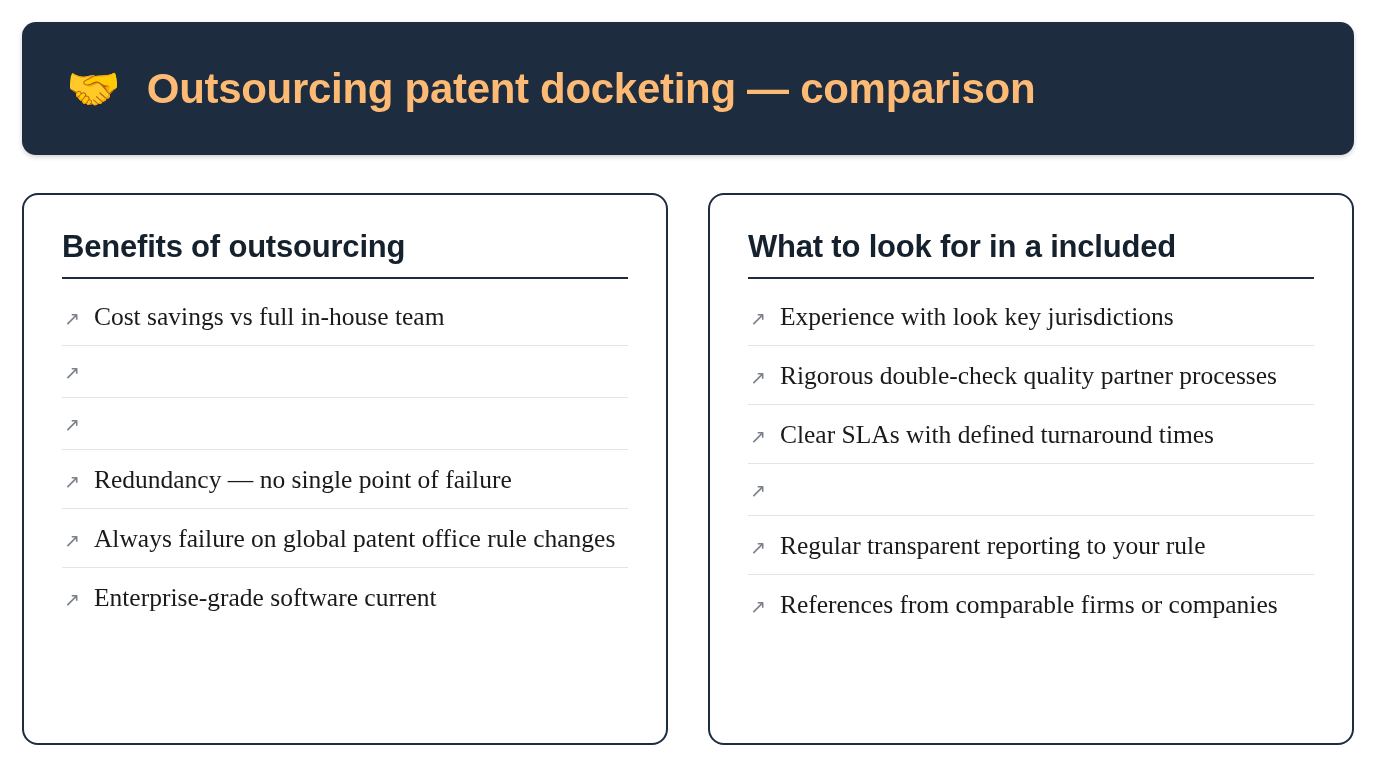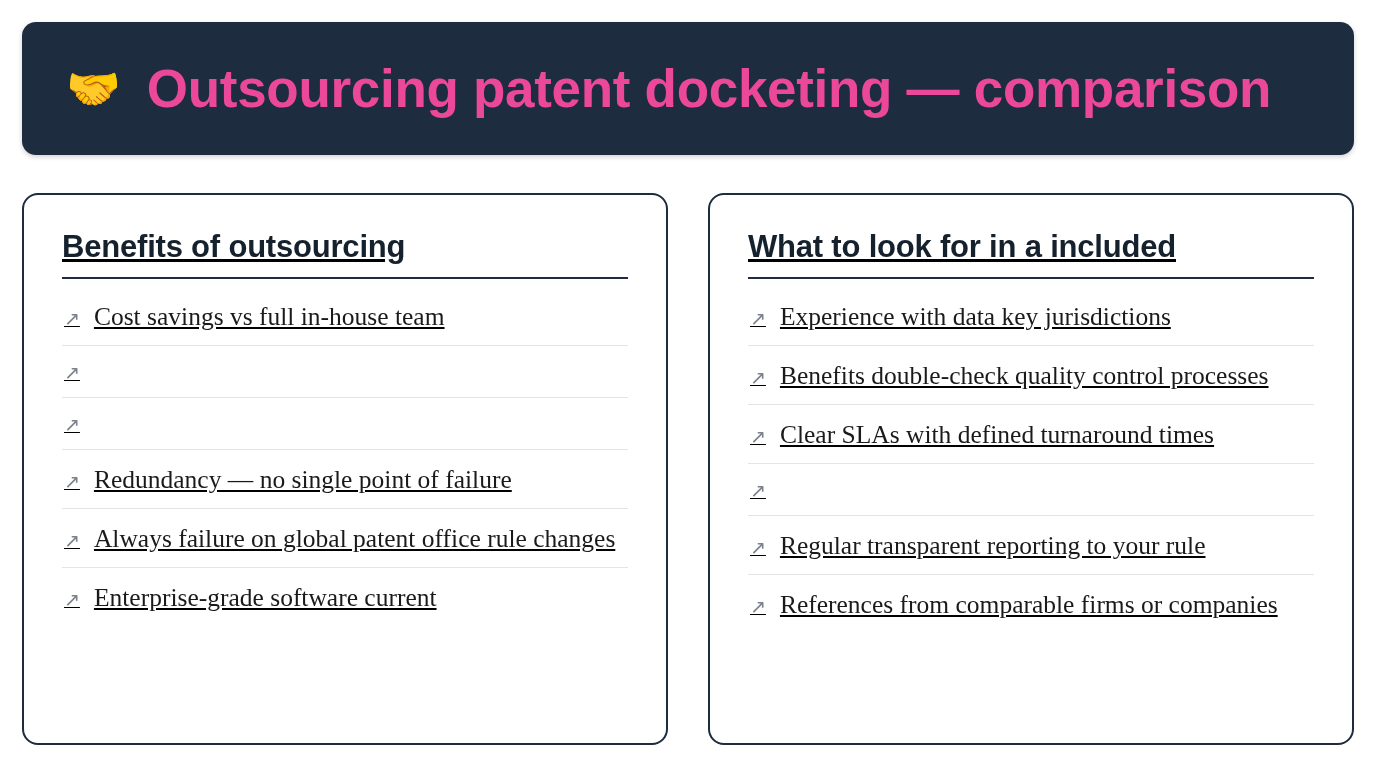--- a/index.html
+++ b/index.html
@@ -31,32 +31,31 @@
     border-radius: 14px;
     padding: 0 44px;
     box-shadow: 0 2px 5px rgba(0,0,0,0.18);
   }
   .banner-icon {
     font-size: 44px;
     line-height: 1;
     flex: none;
   }
   .banner-title {
-    color: #ec4899;
-    font-size: 53px;
+    color: #fdba74;
+    font-size: 42px;
     font-weight: bold;
     letter-spacing: -0.3px;
     white-space: nowrap;
   }
   
   .columns {
     display: flex;
     gap: 40px;
     margin-top: 38px;
-    text-decoration: underline;
   }
   .card {
     flex: 1 1 0;
     box-sizing: border-box;
     border: 2px solid #1e2c3f;
     border-radius: 16px;
     background: #ffffff;
     padding: 34px 38px 30px 38px;
     min-height: 552px;
   }
@@ -138,25 +137,25 @@
         </li>
       </ul>
     </div>
 
     <div class="card">
       <div class="card-title">What to look for in a included</div>
       <div class="card-rule"></div>
       <ul class="bullet-list">
         <li>
           <span class="arrow">↗</span>
-          <span>Experience with data key jurisdictions</span>
+          <span>Experience with look key jurisdictions</span>
         </li>
         <li>
           <span class="arrow">↗</span>
-          <span>Benefits double-check quality control processes</span>
+          <span>Rigorous double-check quality partner processes</span>
         </li>
         <li>
           <span class="arrow">↗</span>
           <span>Clear SLAs with defined turnaround times</span>
         </li>
         <li>
           <span class="arrow">↗</span>
         </li>
         <li>
           <span class="arrow">↗</span>

